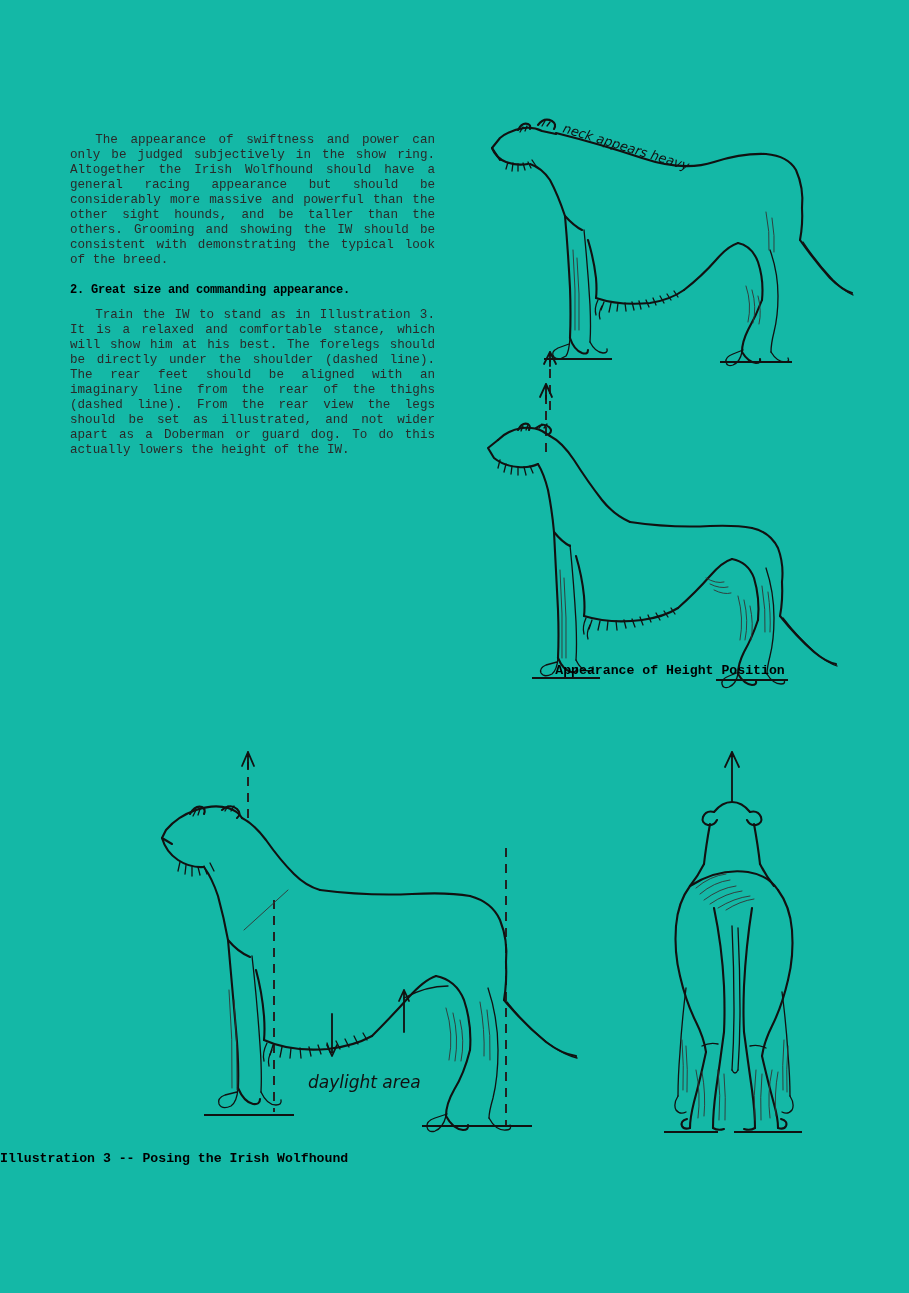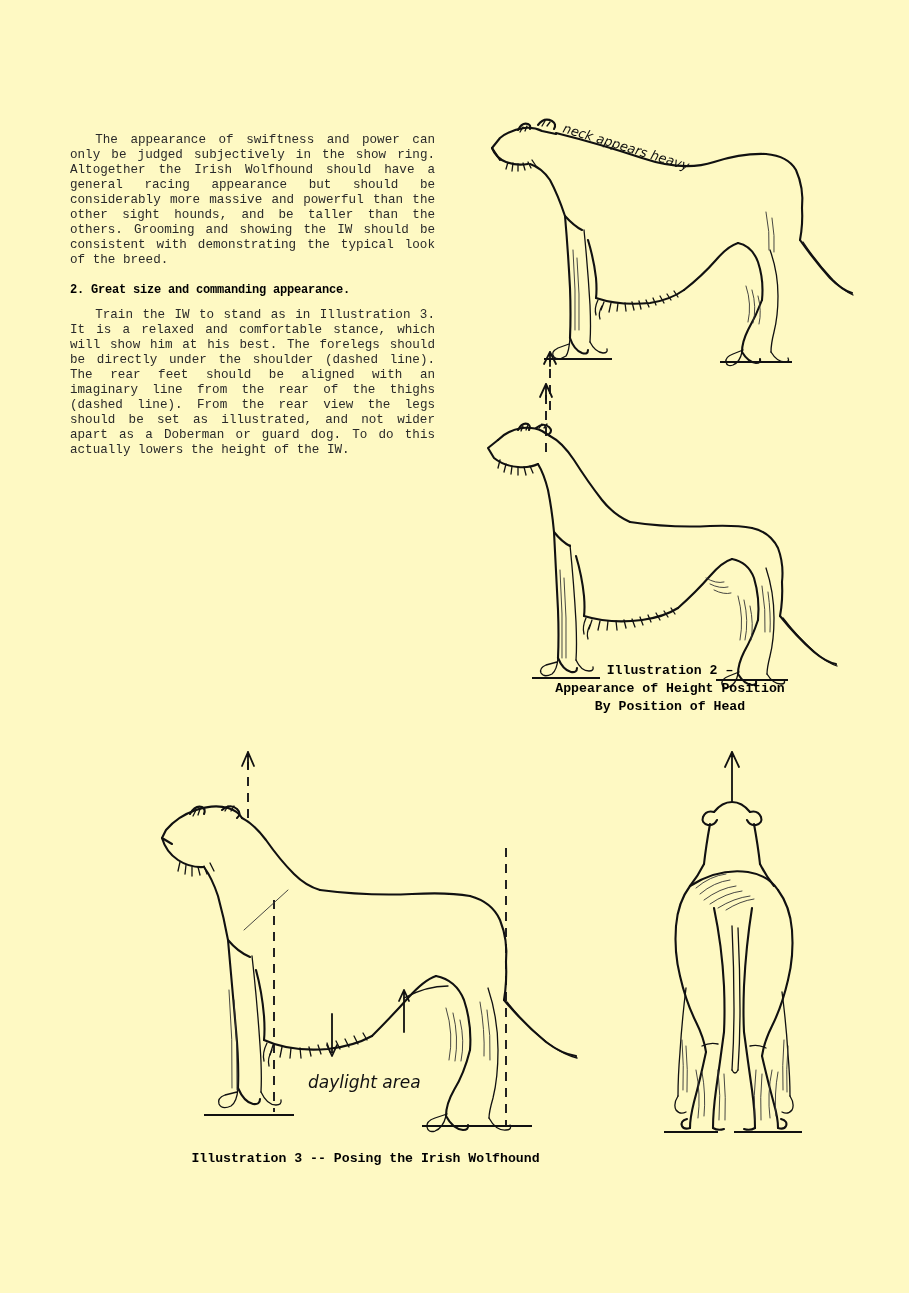--- a/index.html
+++ b/index.html
@@ -11,21 +11,21 @@
     width: 909px;
     height: 1293px;
     position: relative;
     overflow: hidden;
     font-family: "Liberation Mono", "DejaVu Sans Mono", monospace;
     color: #1a1a1a;
   }
   .page {
     position: absolute;
     inset: 0;
-    background: #fef9c3;
+    background: #14b8a6;
   }
 
   
   .text-col {
     position: absolute;
     left: 70px;
     top: 133px;
     width: 365px;
   }
   .para {
@@ -74,21 +74,20 @@
     left: 136px;
     top: 740px;
     width: 760px;
     height: 400px;
   }
   .fig3-caption {
     position: absolute;
     left: 0px;
     top: 1150px;
     width: 731px;
-    text-align: center;
     font-size: 13.2px;
     line-height: 18px;
     font-weight: bold;
     color: #000;
   }
   .cap-line { display: block; }
 
   svg { display: block; overflow: visible; }
   .ink   { fill: none; stroke: #111; stroke-width: 2.1; stroke-linecap: round; stroke-linejoin: round; }
   .ink-t { fill: none; stroke: #111; stroke-width: 1.3; stroke-linecap: round; stroke-linejoin: round; }
@@ -241,23 +240,21 @@
         <path class="ink-h" d="M90 200 q3 44 2 88 M94 208 q3 40 2 80"></path>
         <path class="ink-h" d="M236 208 q10 6 18 4 M240 214 q10 5 18 3 M244 220 q10 5 17 3"></path>
 
         <line class="ground" x1="62" y1="308" x2="130" y2="308"></line>
         <line class="ground" x1="246" y1="310" x2="318" y2="310"></line>
       </g>
     </svg>
   </div>
 
   <div class="fig2-caption">
-    <span class="cap-line">Illustration 2 –</span>
     <span class="cap-line">Appearance of Height Position</span>
-    <span class="cap-line">By Position of Head</span>
   </div>
 
   <div class="fig3-wrap">
     <svg width="760" height="400" viewBox="0 0 760 400">
 
       <g>
 
         <g>
           <line class="dash" x1="112" y1="78" x2="112" y2="22"></line>
           <path class="arrowsolid" d="M112 12 l-6 14 M112 12 l6 14 M112 12 v16"></path>

